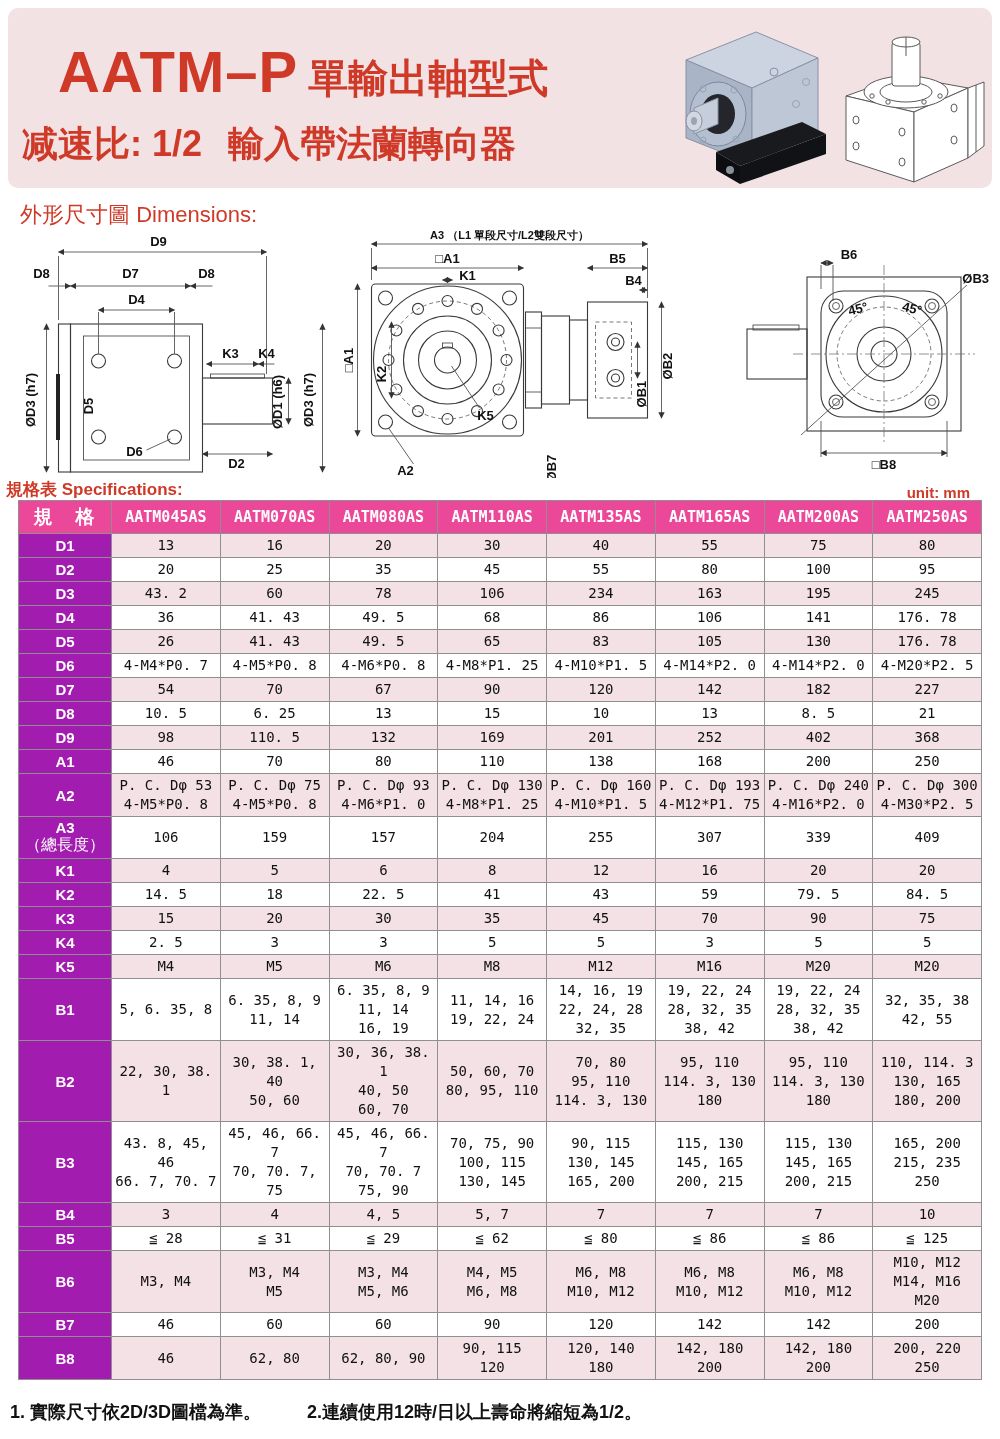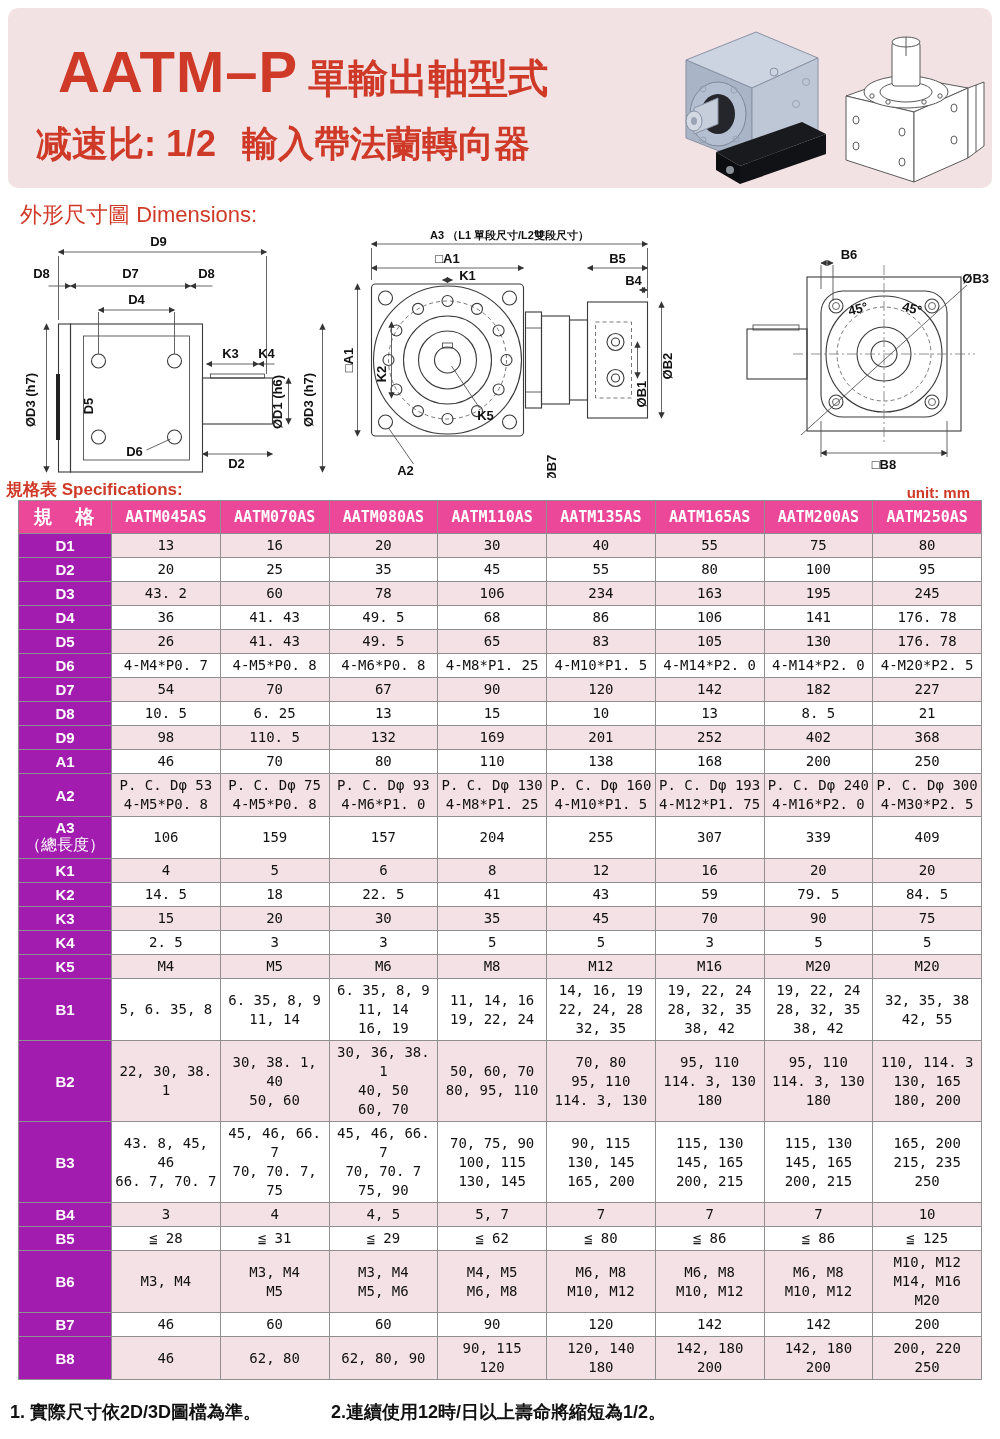--- a/index.html
+++ b/index.html
@@ -2,21 +2,21 @@
 <html><head>
 <meta charset="utf-8">
 <style>
   html,body{margin:0;padding:0;background:#fff;}
   body{width:1000px;height:1439px;overflow:hidden;font-family:"Liberation Sans",sans-serif;position:relative;}
   
   .banner{position:absolute;left:8px;top:8px;width:984px;height:180px;background:#f3e2e4;border-radius:10px;}
   .banner .t1{position:absolute;left:30px;top:30px;white-space:nowrap;color:#cf3a28;font-weight:bold;margin-left:20px;}
   .banner .t1 .latin{font-size:58px;letter-spacing:1px;font-family:"Liberation Sans",sans-serif;}
   .banner .t1 .cjk{font-size:40px;margin-left:10px;}
-  .banner .t2{position:absolute;left:28px;top:112px;white-space:nowrap;color:#cf3a28;font-weight:bold;font-size:36px;}
+  .banner .t2{position:absolute;left:14px;top:112px;white-space:nowrap;color:#cf3a28;font-weight:bold;font-size:36px;}
   .banner .t2 .gap{display:inline-block;width:26px;}
   .renders{position:absolute;right:6px;top:4px;width:330px;height:176px;}
   
   .dims-heading{position:absolute;left:20px;top:200px;color:#cf3a28;font-weight:normal;font-size:22px;}
   .specs-row{position:absolute;left:6px;top:478px;width:964px;display:flex;justify-content:space-between;align-items:flex-end;}
   .specs-heading{color:#cf3a28;font-weight:bold;font-size:17px;}
   .unit-note{color:#cf3a28;font-weight:bold;font-size:15px;}
   
   .drawings{position:absolute;left:6px;top:228px;width:990px;height:250px;display:flex;}
   .drw{flex:0 0 auto;}
@@ -33,21 +33,21 @@
   table.spec col.c0{width:93px;}
   table.spec th,table.spec td{border:1px solid #8f8f8f;text-align:center;vertical-align:middle;padding:2px 1px;}
   table.spec thead th{background:#ec4899;color:#fff;font:bold 15px "DejaVu Sans Mono",monospace;height:28px;}
   table.spec thead th.corner{font:bold 19px "Liberation Sans",sans-serif;letter-spacing:2px;}
   table.spec tbody th{background:#a21caf;color:#fff;font:bold 15px "Liberation Sans",sans-serif;}
   table.spec tbody th .sub{display:block;font-size:16px;font-weight:normal;margin-top:-1px;}
   table.spec td{font:14px "DejaVu Sans Mono",monospace;color:#111;line-height:19px;white-space:pre-line;}
   table.spec tbody tr:nth-child(odd) td{background:#f3e1e5;}
   table.spec tbody tr:nth-child(even) td{background:#ffffff;}
   
-  .footnotes{position:absolute;left:10px;top:1400px;width:980px;font-size:18px;font-weight:bold;color:#111;display:flex;gap:70px;white-space:nowrap;}
+  .footnotes{position:absolute;left:10px;top:1400px;width:980px;font-size:18px;font-weight:bold;color:#111;display:flex;gap:46px;white-space:nowrap;}
 </style>
 </head>
 <body>
 
 <div class="banner">
   <div class="t1">
     <span class="latin">AATM–P</span><span class="cjk">單輸出軸型式</span>
   </div>
   <div class="t2">
     <span>减速比: 1/2</span><span class="gap"></span><span>輸入帶法蘭轉向器</span>

